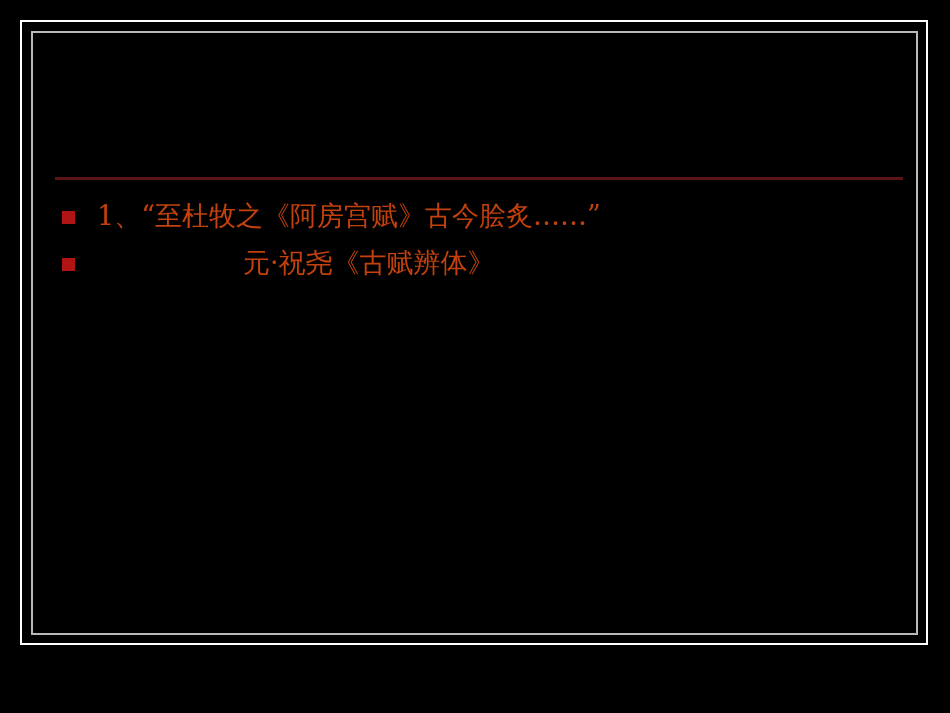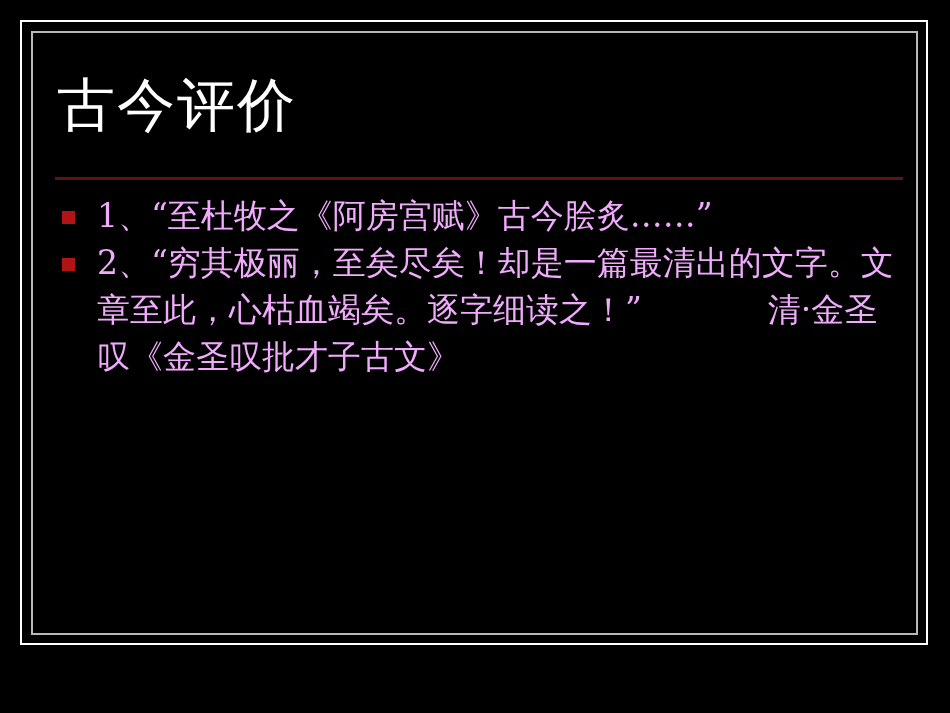--- a/index.html
+++ b/index.html
@@ -64,22 +64,22 @@
     height: 3px;
     background: #5a1616;
   }
 
   
   .body-list {
     position: absolute;
     left: 55px;
     top: 192px;
     width: 850px;
-    color: #f0abfc;
-    font-size: 33px;
+    color: #c2410c;
+    font-size: 27px;
     line-height: 47px;
   }
 
   .bullet-row {
     position: relative;
     display: block;
     padding-left: 42px;
     margin: 0;
   }
 
@@ -99,31 +99,30 @@
   }
 </style>
 </head>
 <body>
 
 <div id="slide">
 
   <div class="frame-outer"></div>
   <div class="frame-inner"></div>
 
-  <div class="title">古今评价</div>
   <div class="title-rule"></div>
 
   <div class="body-list">
 
     <div class="bullet-row">
       <span class="bullet-mark"></span>
       <span class="bullet-text">1、“至杜牧之《阿房宫赋》古今脍炙……”</span>
     </div>
 
-
     <div class="bullet-row">
       <span class="bullet-mark"></span>
-      <span class="bullet-text">2、“穷其极丽，至矣尽矣！却是一篇最清出的文字。文章至此，心枯血竭矣。逐字细读之！”            清·金圣叹《金圣叹批才子古文》</span>
+      <span class="bullet-text">                 元·祝尧《古赋辨体》</span>
     </div>
+
 
 
   </div>
 </div>
 
 </body></html>

